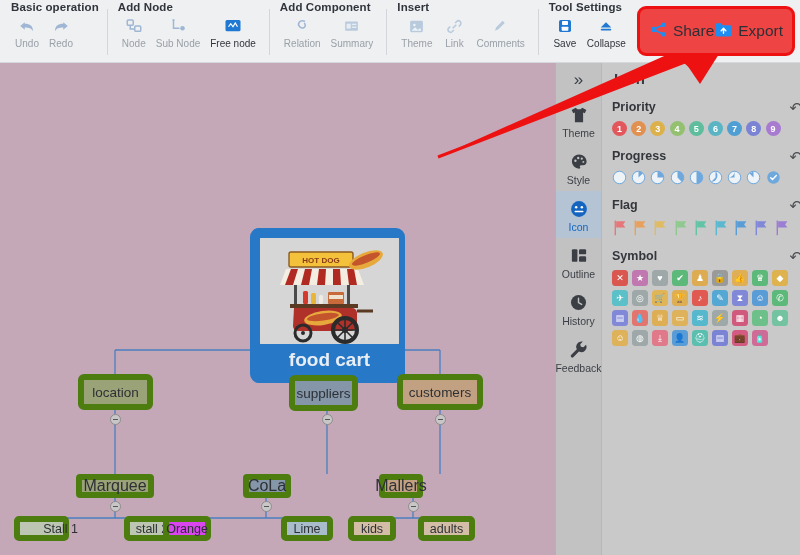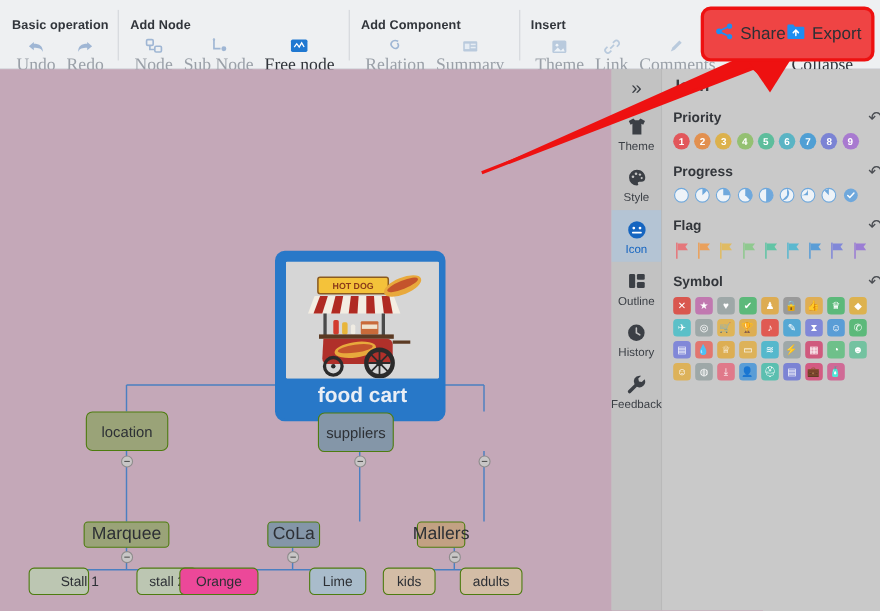--- a/index.html
+++ b/index.html
@@ -12,38 +12,38 @@
 
   
   #toolbar {
     position:absolute; left:0; top:0; width:800px; height:63px;
     background:#eef0f2;
     display:flex; align-items:flex-start;
     border-bottom:1px solid #d5d8dc;
   }
   .tb-group {
     height:63px; position:relative;
-    padding:16px 8px 0 10px;
+    padding:0 8px 0 10px;
     display:flex; flex-direction:column;
   }
   .tb-group + .tb-group::before {
     content:""; position:absolute; left:0; top:9px; bottom:8px; width:1px;
     background:#d3d6da;
   }
   .tb-title {
     font-size:11.5px; color:#31353b; font-weight:bold;
     letter-spacing:.1px; margin:1px 0 2px 1px; white-space:nowrap;
   }
   .tb-items { display:flex; align-items:flex-start; }
   .tb-item {
     display:flex; flex-direction:column; align-items:center;
     padding:0 5px; min-width:34px; cursor:default;
   }
   .tb-ico { height:22px; display:flex; align-items:center; justify-content:center; }
-  .tb-lbl { font-size:16px; color:#9aa0a8; margin-top:1px; white-space:nowrap; line-height:12px;font-family:Liberation Serif, serif;}
+  .tb-lbl { font-size:10px; color:#9aa0a8; margin-top:1px; white-space:nowrap; line-height:12px;}
   .tb-item.enabled .tb-lbl { color:#31353b; }
 
   
   #share-export-box {
     position:absolute; left:637px; top:6px; width:158px; height:50px;
     background:#ef4444;
     border:3px solid #ee1111; border-radius:9px;
     display:flex; align-items:center; justify-content:center; 
     z-index:6;
   }
@@ -55,21 +55,21 @@
 
   
   #canvas {
     position:absolute; left:0; top:63px; width:556px; height:492px;
     background:#c4a8b8; overflow:hidden;
   }
   #map-svg { position:absolute; left:0; top:0; }
 
   .node {
     position:absolute;
-    border:1px solid #4d7c0f;
+    border:6px solid #4d7c0f;
     border-radius:5px;
     display:flex; align-items:center; justify-content:center;
     font-size:12.5px; color:#2d3035;
     white-space:nowrap;
     cursor:default;
   }
   .node.lvl1 { border-radius:6px; font-size:13.5px; }
   .node.lvl2 { border-radius:4px; font-size:16px; }
   .node.lvl3 { border-radius:5px; font-size:12.5px; }
 
@@ -399,45 +399,48 @@
   <div class="node lvl1" style="left:78px; top:311px; width:75px; height:36px; background:#9aa378;">
     <span>location</span>
   </div>
   <div class="collapse-dot" style="left:110px; top:351px;"></div>
 
   <div class="node lvl1" style="left:289px; top:312px; width:69px; height:36px; background:#8496a8;">
     <span>suppliers</span>
   </div>
   <div class="collapse-dot" style="left:322px; top:351px;"></div>
 
+  <div class="node lvl1" style="left:397px; top:311px; width:86px; height:36px; background:#c2a183;">
+    <span>customers</span>
+  </div>
   <div class="collapse-dot" style="left:435px; top:351px;"></div>
 
   <div class="node lvl2" style="left:76px; top:411px; width:78px; height:24px; background:#9aa378;">
     <span>Marquee</span>
   </div>
   <div class="collapse-dot" style="left:110px; top:438px;"></div>
 
   <div class="node lvl2" style="left:243px; top:411px; width:48px; height:24px; background:#8496a8;">
     <span>CoLa</span>
   </div>
   <div class="collapse-dot" style="left:261px; top:438px;"></div>
 
   <div class="node lvl2" style="left:379px; top:411px; width:44px; height:24px; background:#c2a183;">
     <span>Mallers</span>
   </div>
   <div class="collapse-dot" style="left:408px; top:438px;"></div>
 
-  <div class="node lvl3" style="left:26px; top:453px; width:55px; height:25px; background:#bcc6b2;padding-left:38px;">
+  <div class="node lvl3" style="left:14px; top:453px; width:55px; height:25px; background:#bcc6b2;padding-left:38px;">
     <span>Stall 1</span>
   </div>
   <div class="node lvl3" style="left:124px; top:453px; width:56px; height:25px; background:#bcc6b2;">
     <span>stall 2</span>
   </div>
 
-  <div class="node lvl3" style="left:163px; top:453px; width:72px; height:25px; background:#ec4899;">
+  <div class="node lvl3" style="left:163px; top:453px; width:48px; height:25px; background:#d946ef;">
     <span>Orange</span>
   </div>
   <div class="node lvl3" style="left:281px; top:453px; width:52px; height:25px; background:#a9bccb;">
     <span>Lime</span>
   </div>
 
   <div class="node lvl3" style="left:348px; top:453px; width:48px; height:25px; background:#d3bda6;">
     <span>kids</span>
   </div>
   <div class="node lvl3" style="left:418px; top:453px; width:57px; height:25px; background:#d3bda6;">

